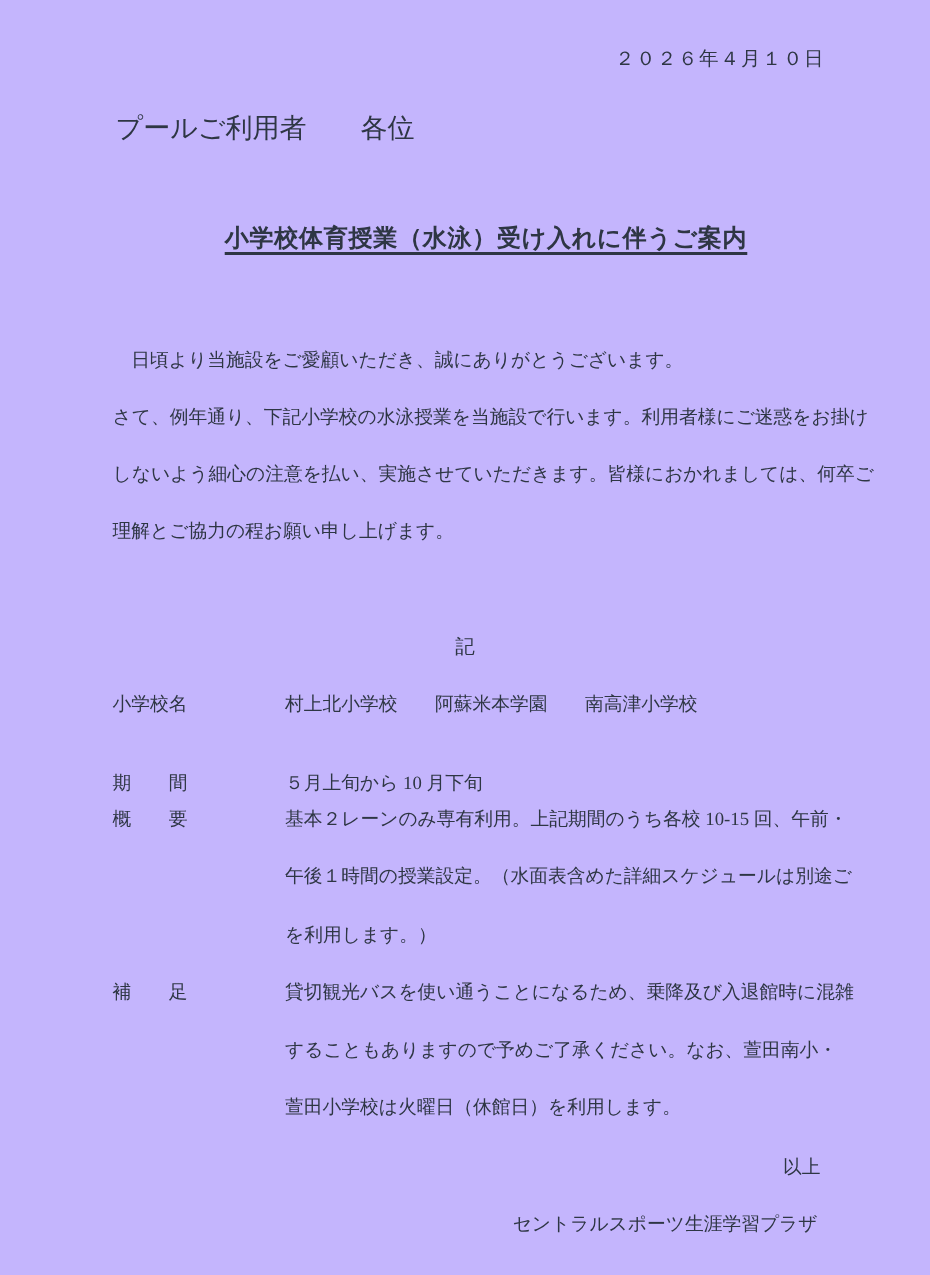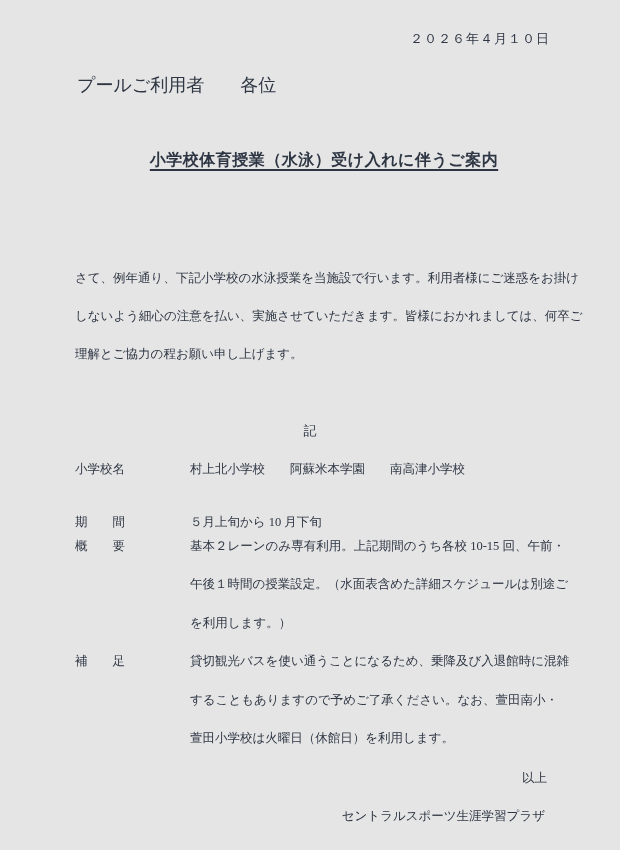--- a/index.html
+++ b/index.html
@@ -5,21 +5,21 @@
   * { margin: 0; padding: 0; box-sizing: border-box; }
   html, body { background: #ffffff; }
   body {
     width: 620px; height: 850px;
     font-family: "Liberation Serif", "DejaVu Serif", serif;
     position: relative;
     overflow: hidden;
   }
   .page {
     position: absolute; inset: 0;
-    background: #e5e5e5;
+    background: #c4b5fd;
     color: #2e3644;
     font-size: 12.5px;
     font-family: Liberation Serif, serif;
   }
   .line { position: absolute; white-space: nowrap; line-height: 16px; }
 
   .date {
     top: 31px; right: 70px;
     font-size: 13px; letter-spacing: 1px;
   }
@@ -70,20 +70,21 @@
 <div class="page">
 
   <div class="line date">２０２６年４月１０日</div>
 
   <div class="line addressee">プールご利用者　　各位</div>
 
   <div class="line title">
     <span>小学校体育授業（水泳）受け入れに伴うご案内</span>
   </div>
 
+  <div class="line greeting">　日頃より当施設をご愛顧いただき、誠にありがとうございます。</div>
 
   <div class="line body-line-1">しないよう細心の注意を払い、実施させていただきます。皆様におかれましては、何卒ご</div>
   <div class="line body-line-0">さて、例年通り、下記小学校の水泳授業を当施設で行います。利用者様にご迷惑をお掛け</div>
   <div class="line body-line-2">理解とご協力の程お願い申し上げます。</div>
 
   <div class="line record-marker">記</div>
 
   <div class="line row-label r0">小学校名</div>
   <div class="line row-value r0">村上北小学校　　阿蘇米本学園　　南高津小学校</div>
 

